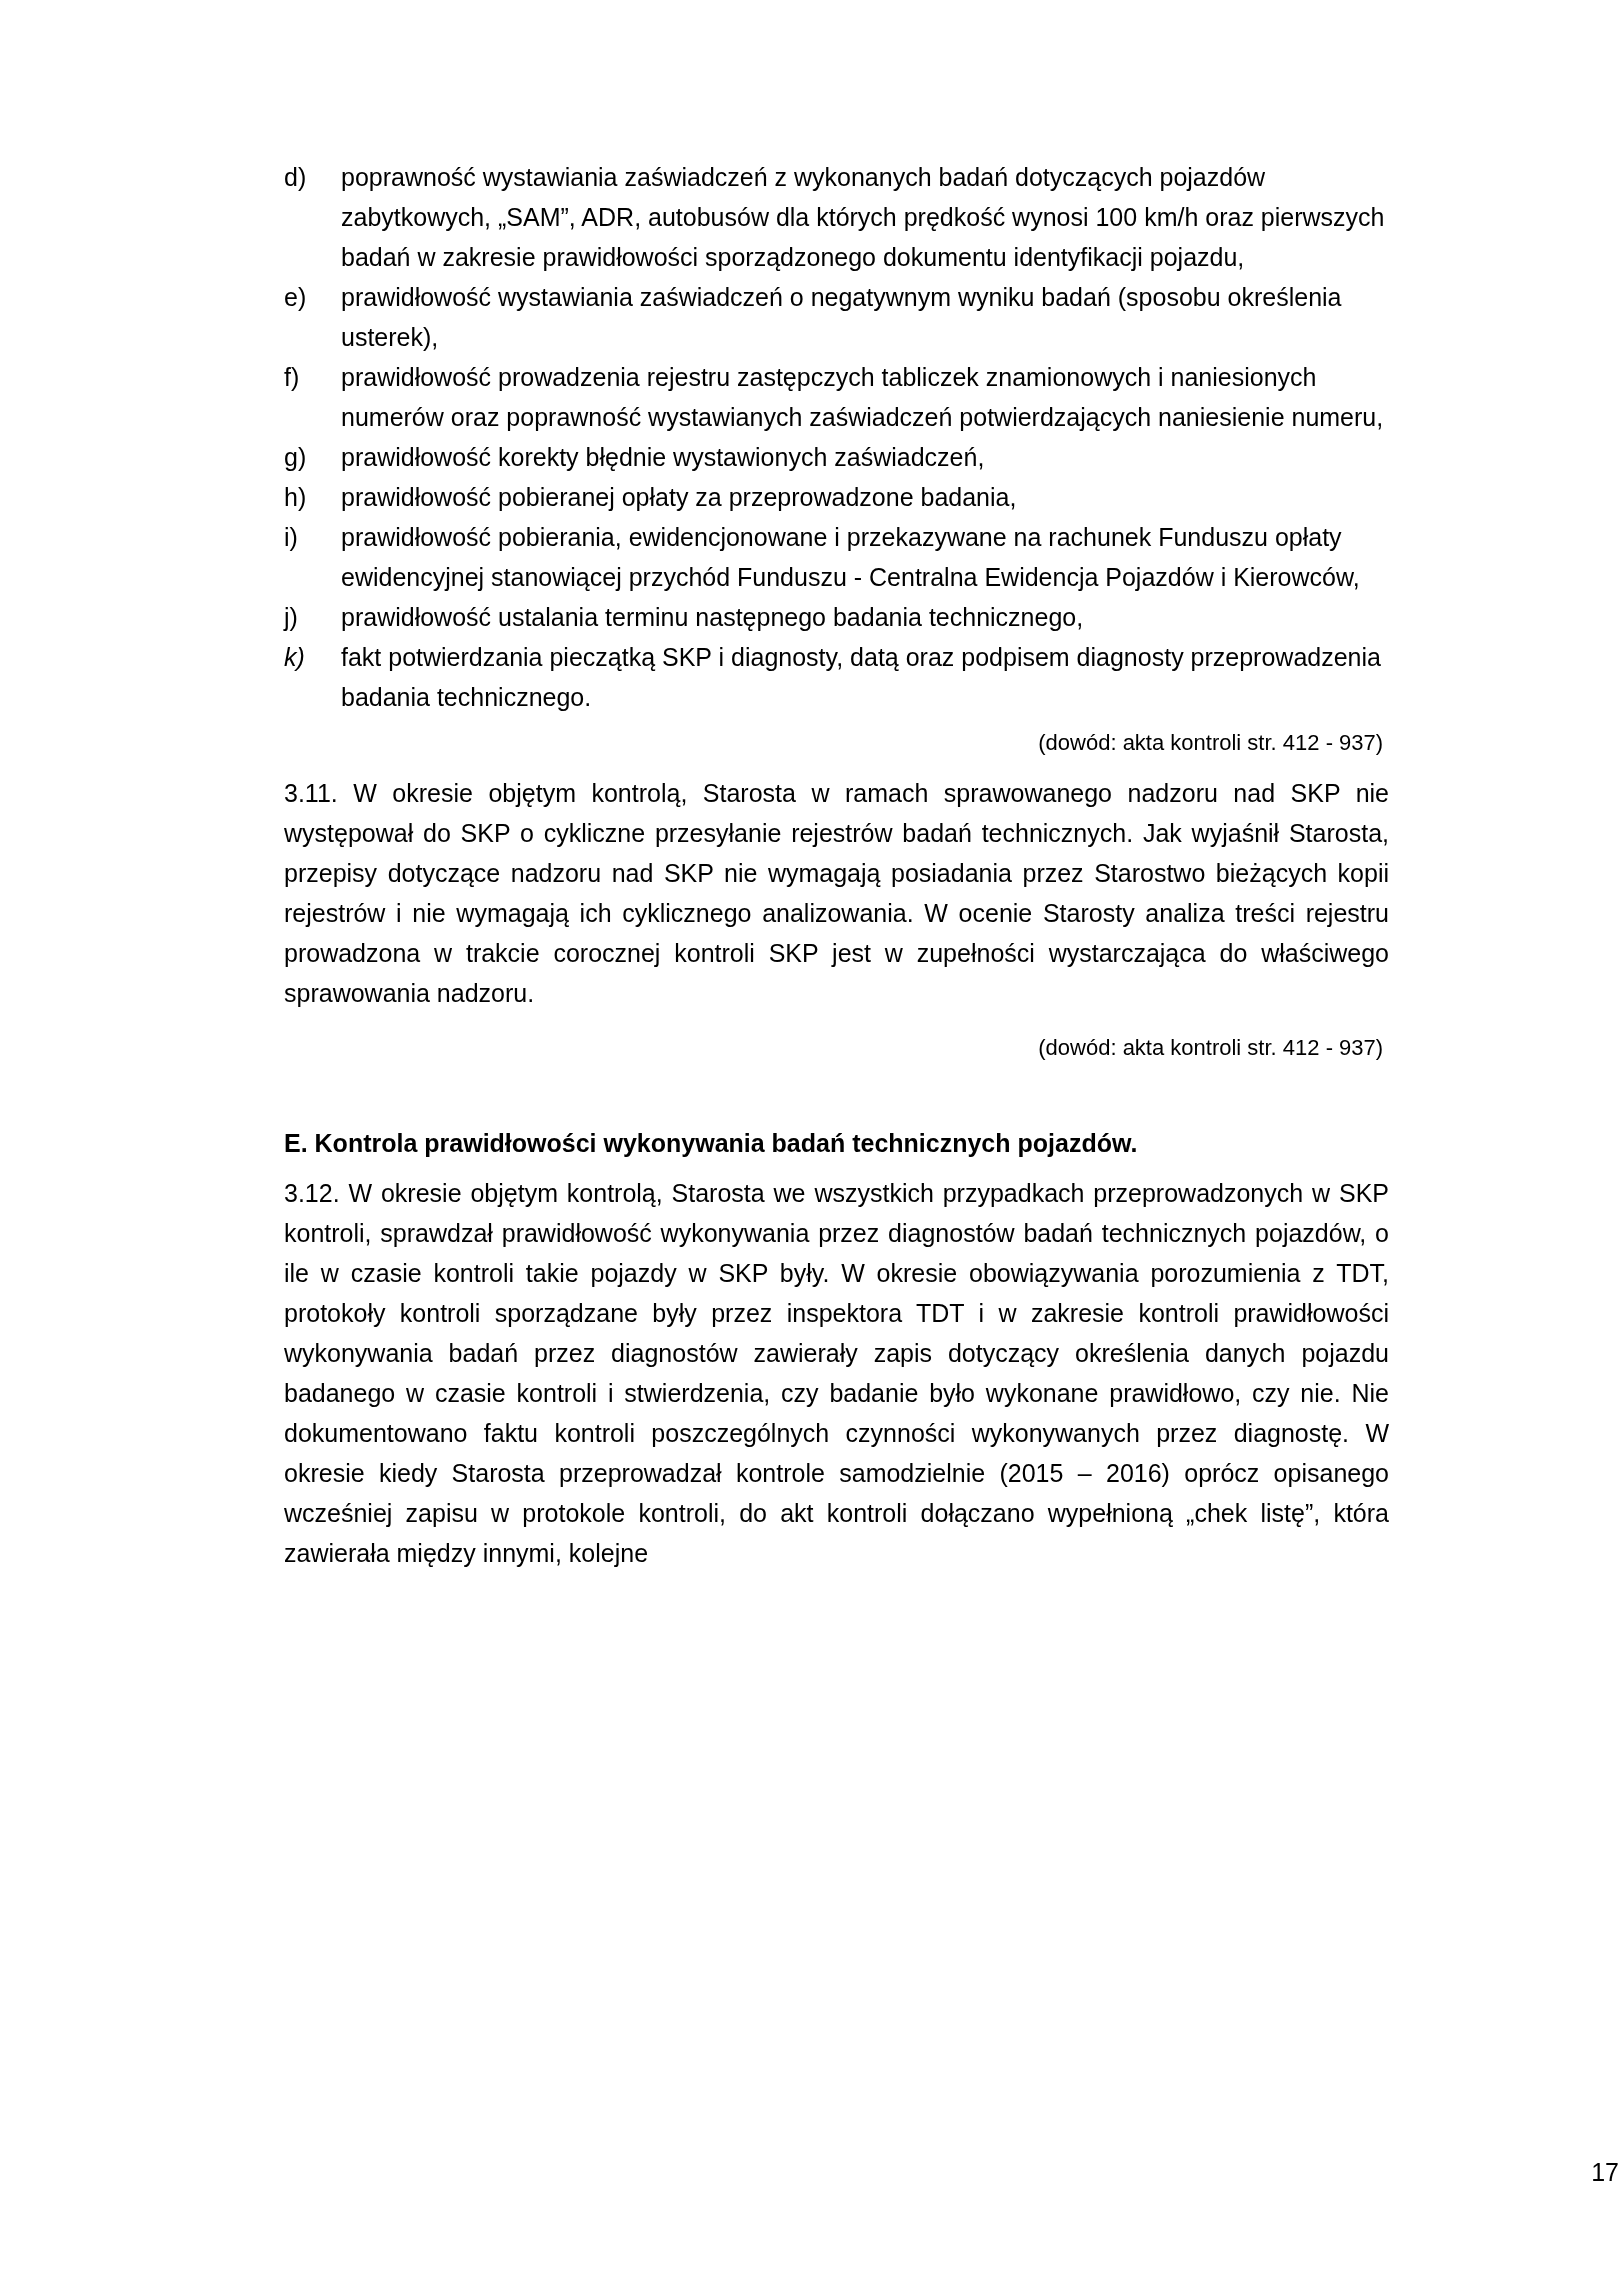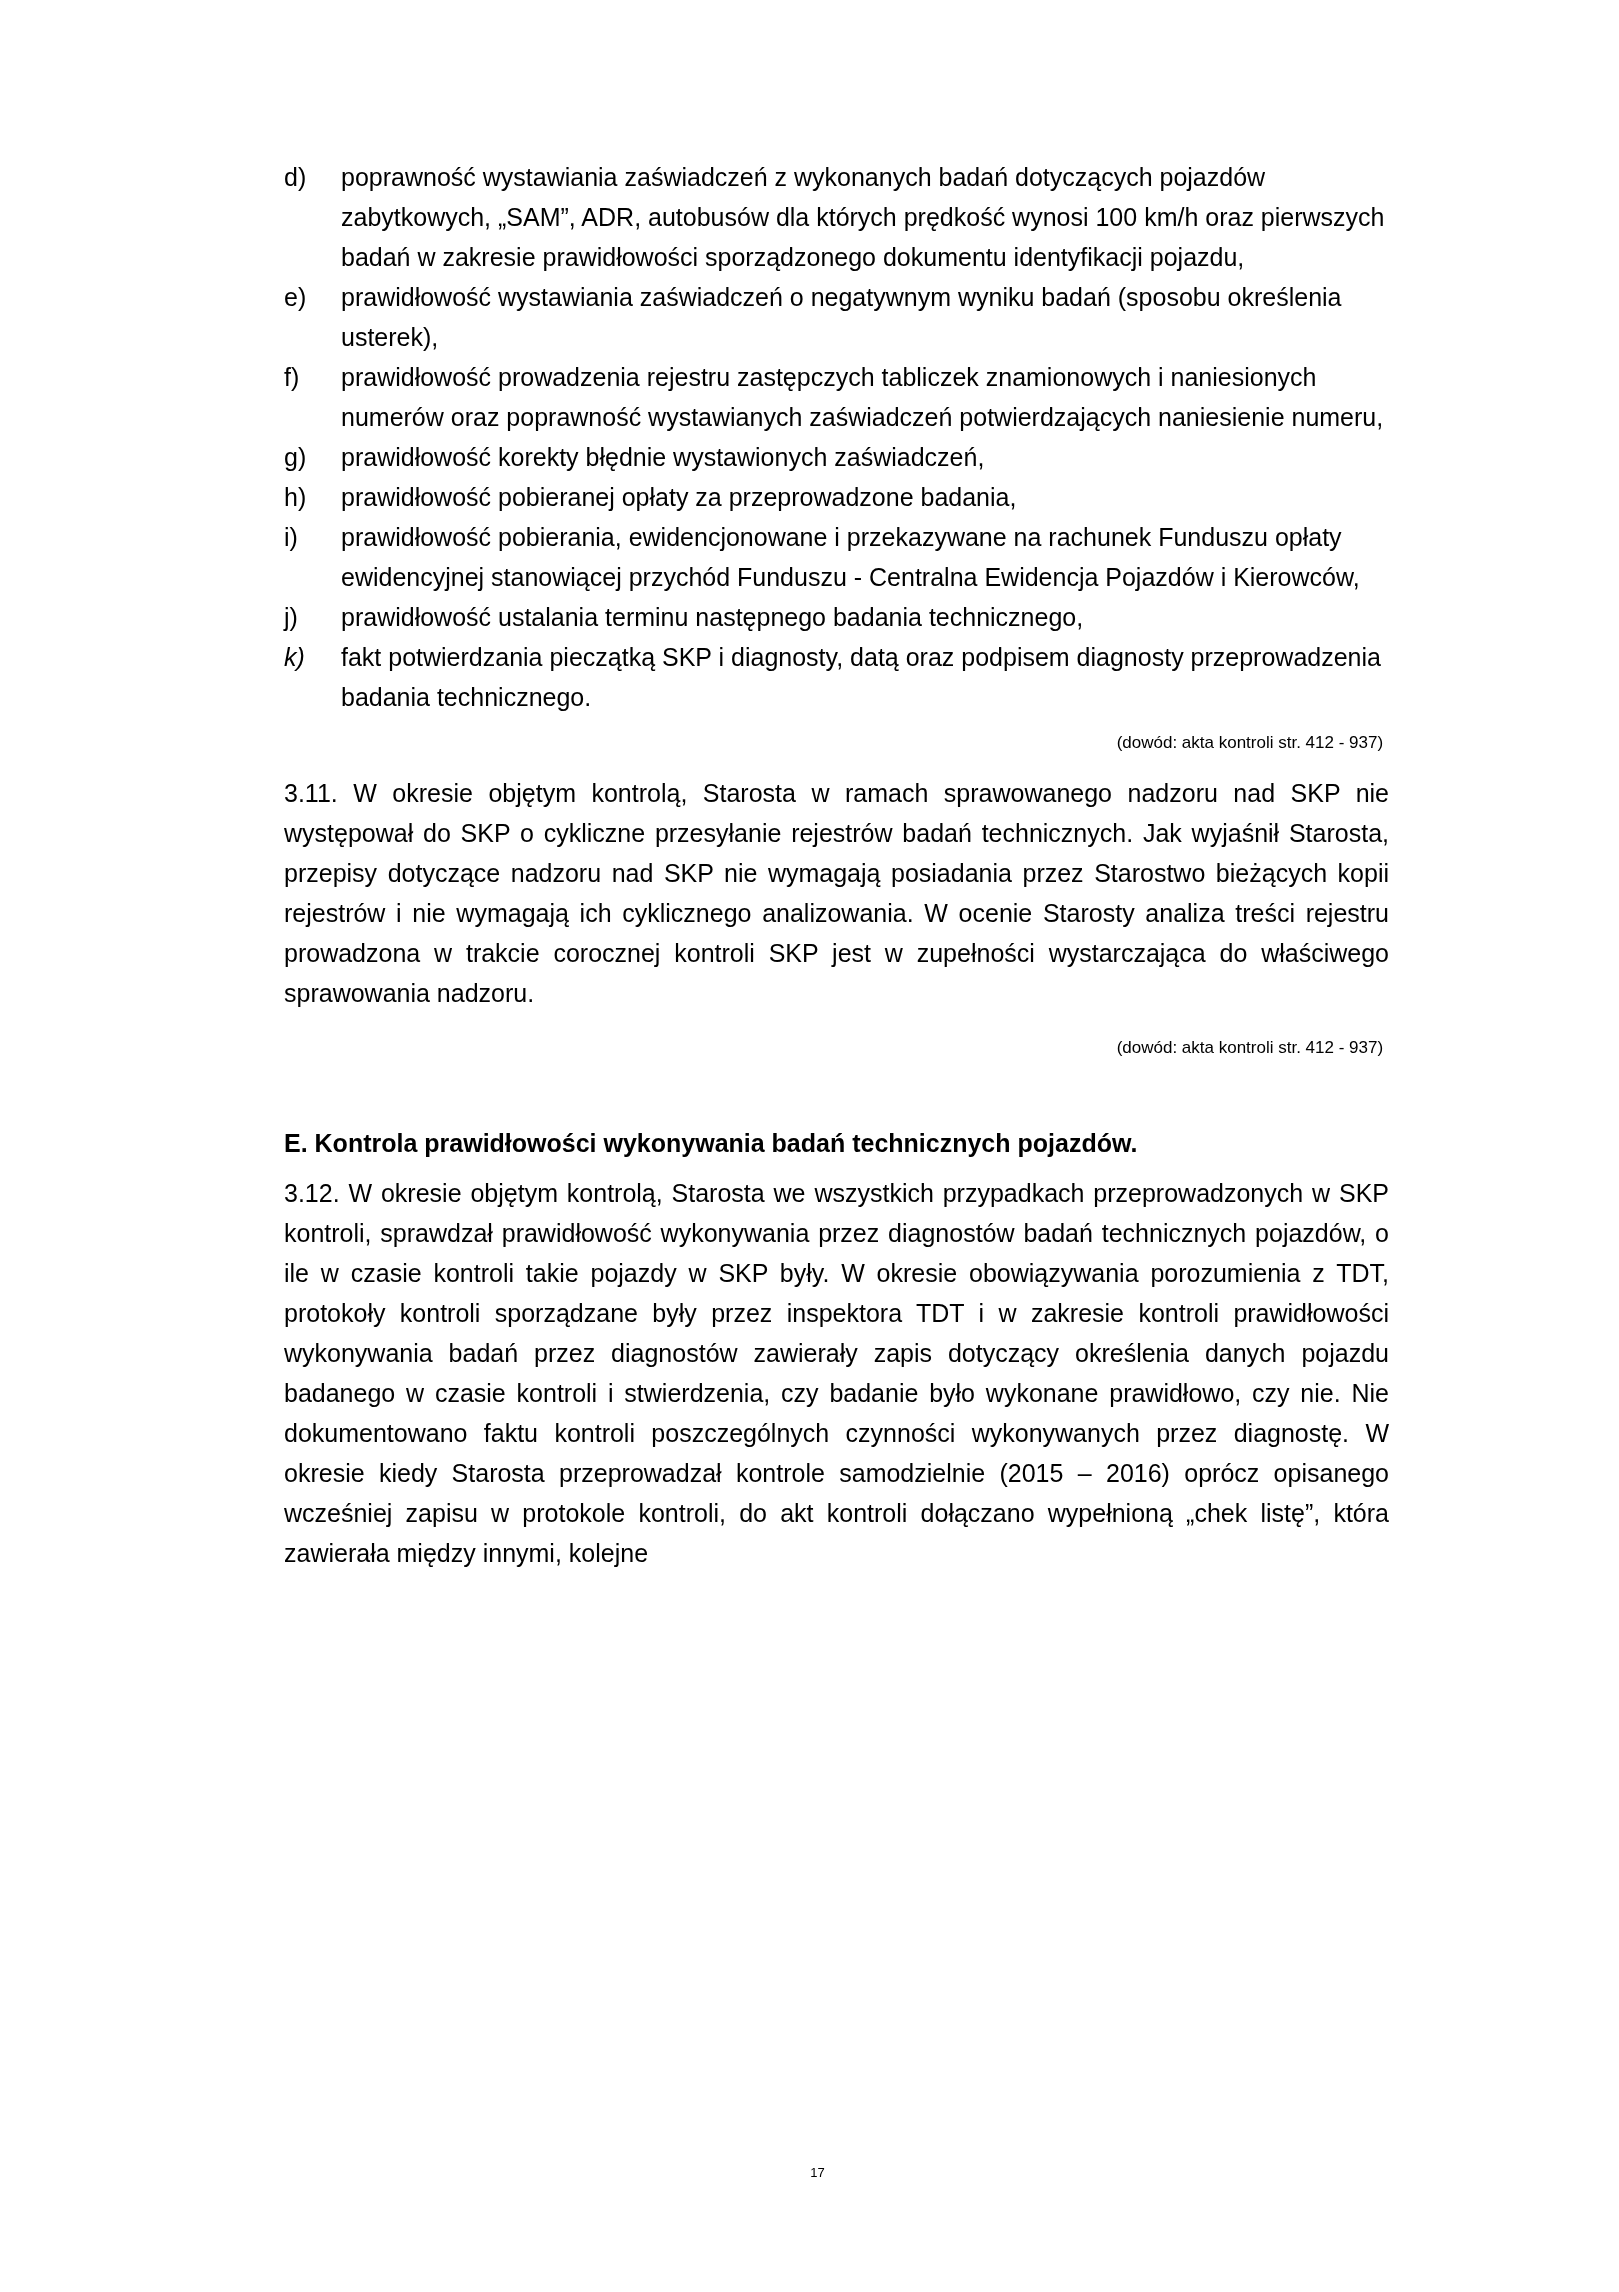--- a/index.html
+++ b/index.html
@@ -52,21 +52,21 @@
   .para {
     font-size: 25px;
     line-height: 40px;
     text-align: justify;
     margin: 0;
   }
   .para b {
     font-weight: normal;
   }
   .ref {
-    font-size: 17px;
+    font-size: 22px;
     line-height: 40px;
     text-align: right;
     margin: 5.9px 0 0 0;
     padding-right: 5.9px;
   }
   .section-head {
     font-size: 25px;
     line-height: 40px;
     font-weight: bold;
     margin: 0;
@@ -76,22 +76,22 @@
     height: 55px;
   }
   .gap-small {
     height: 9.8px;
   }
   .page-number {
     position: absolute;
     left: 16px;
     right: 0;
     top: 2161px;
-    text-align: center;
-    font-size: 13px;
+    text-align: right;
+    font-size: 25px;
     line-height: 23.5px;
   }
 </style>
 </head>
 <body>
 
 <div class="page">
   <div class="content">
 
     <ul class="list">

